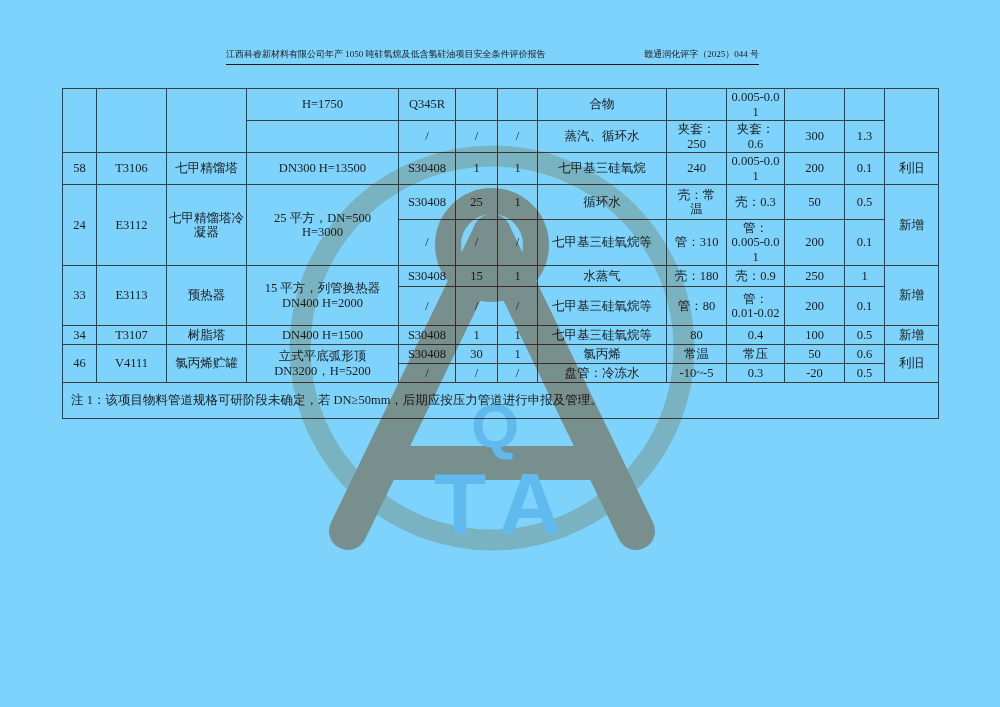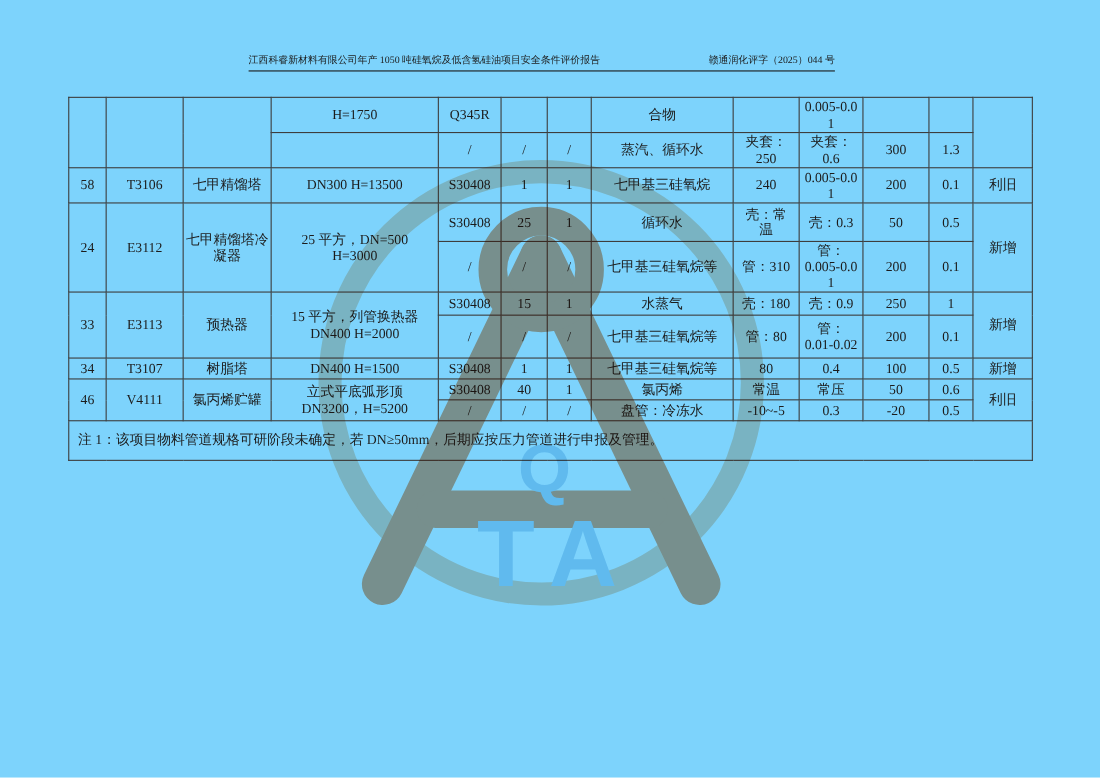--- a/index.html
+++ b/index.html
@@ -193,21 +193,21 @@
       <td>0.5</td>
       <td>新增</td>
     </tr>
     <tr class="h19">
       <td rowspan="2">46</td>
       <td rowspan="2">V4111</td>
       <td rowspan="2">氯丙烯贮罐</td>
       <td rowspan="2">立式平底弧形顶
 DN3200，H=5200</td>
       <td>S30408</td>
-      <td>40</td>
+      <td>30</td>
       <td>1</td>
       <td>氯丙烯</td>
       <td>常温</td>
       <td>常压</td>
       <td>50</td>
       <td>0.6</td>
       <td rowspan="2">利旧</td>
     </tr>
     <tr class="h19">
       <td>/</td>

